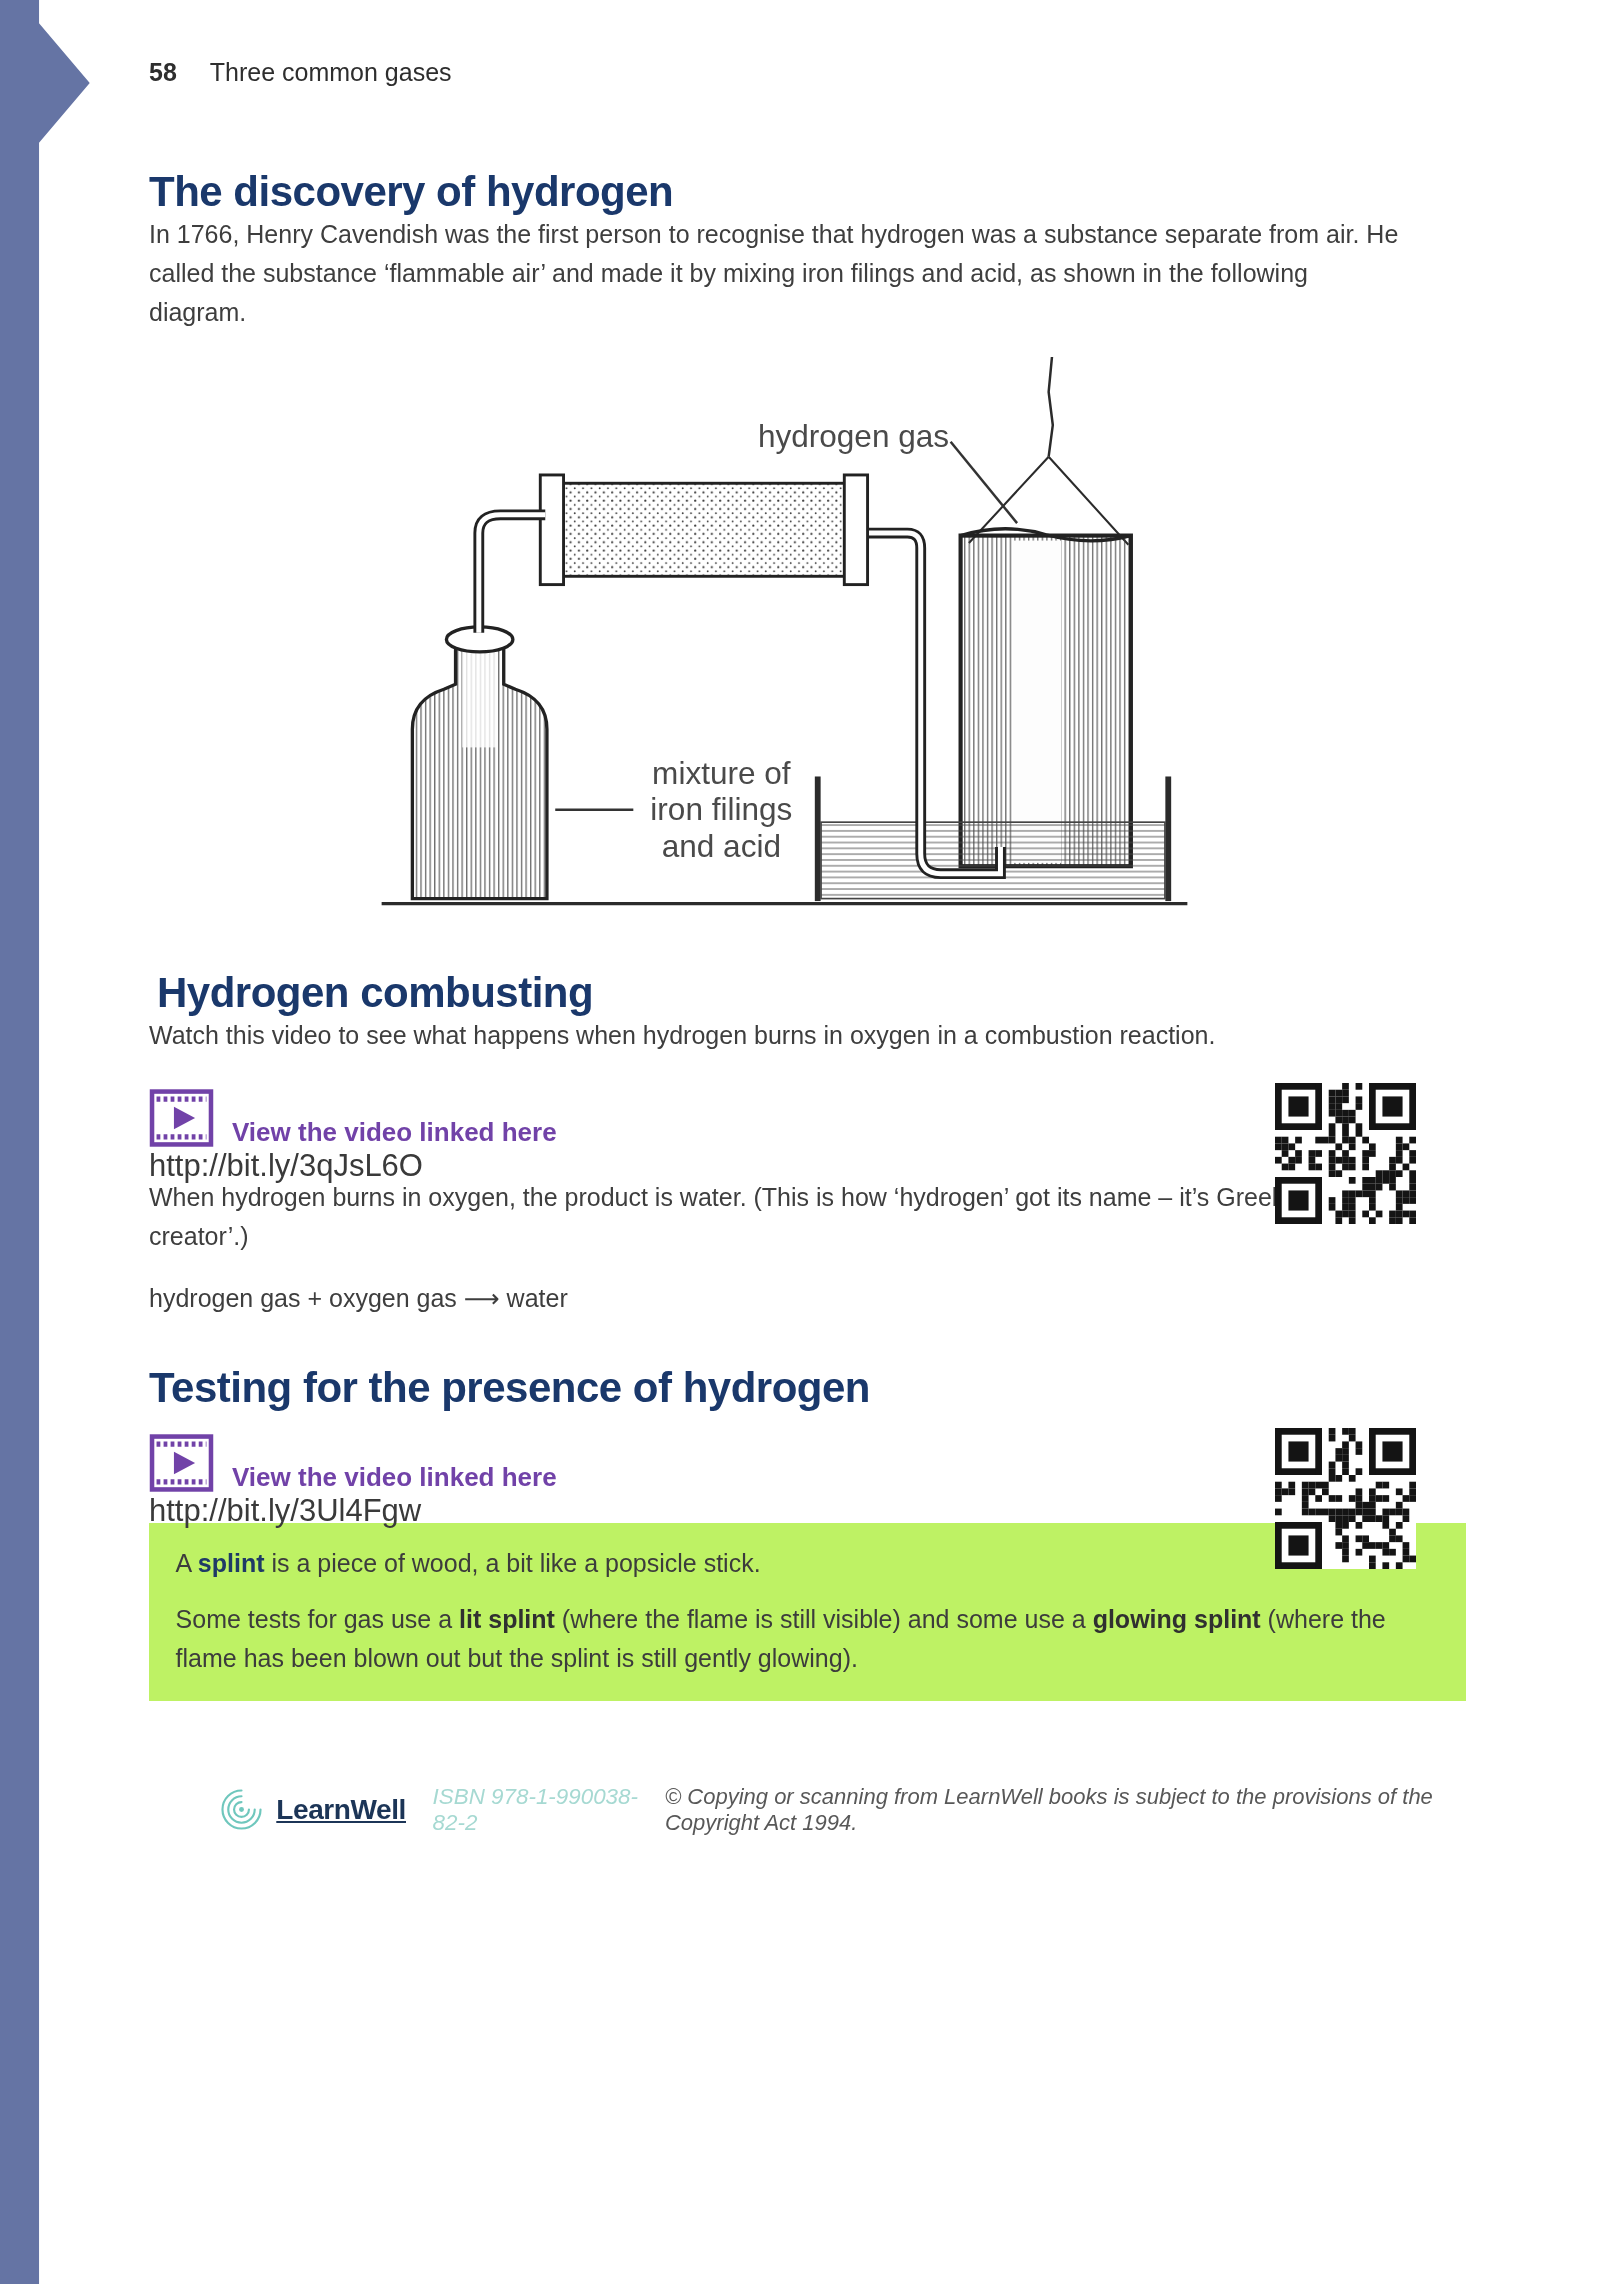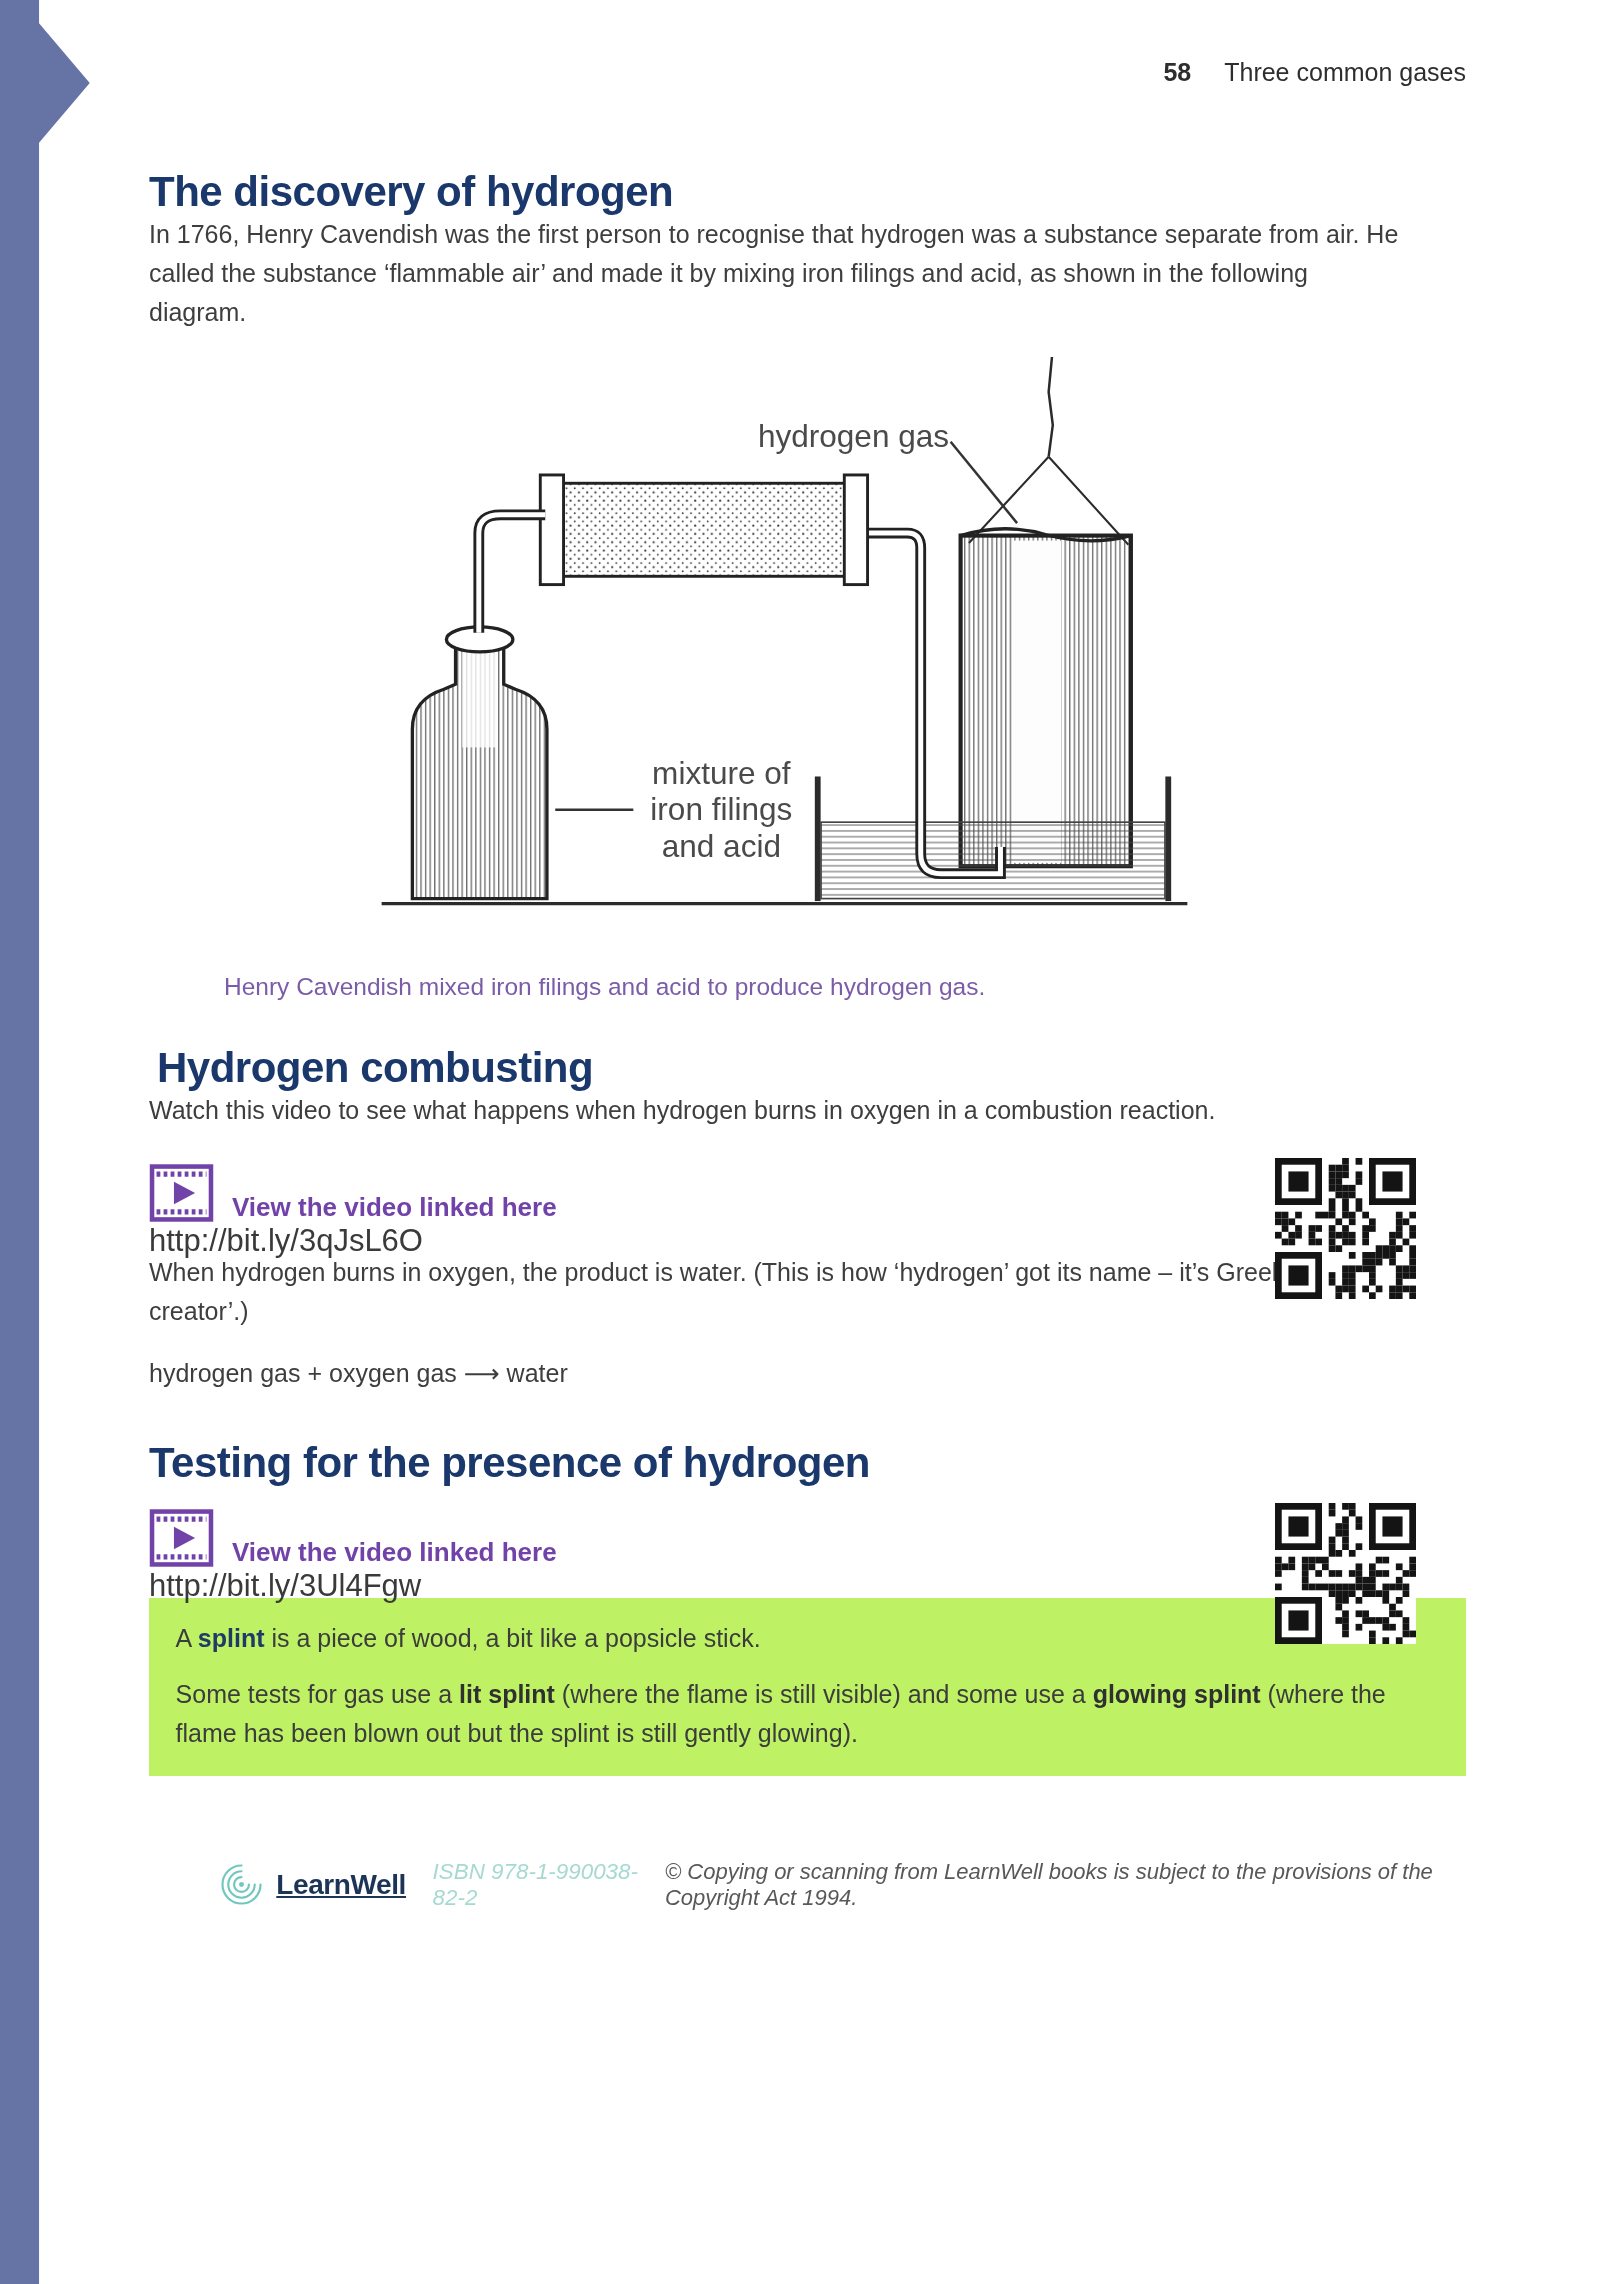--- a/index.html
+++ b/index.html
@@ -4,21 +4,21 @@
 <title>Three common gases — p.58</title>
 <style>
   html,body{margin:0;padding:0;}
   body{
     width:1616px;height:2284px;position:relative;background:#ffffff;
     font-family:"Liberation Sans",sans-serif;color:#3e3e3e;overflow:hidden;
   }
   .leftbar{position:absolute;left:0;top:0;width:108px;height:2284px;pointer-events:none;}
   .content{position:relative;margin:0 150px 0 149px;padding-top:58px;}
 
-  .pagehead{display:flex;align-items:baseline;gap:33px;font-size:25px;color:#2e2e2e;height:30px;justify-content:flex-end;}
+  .pagehead{display:flex;align-items:baseline;gap:33px;font-size:25px;color:#2e2e2e;height:30px;}
   .pagehead .num{font-weight:700;}
 
   h1{font-size:42px;line-height:47px;font-weight:700;color:#1a386b;letter-spacing:-0.5px;margin:0;}
   .h-disc{margin-top:80px;}
   .h-comb{margin-top:43px;margin-left:8px;}
   .h-test{margin-top:47px;}
 
   p.body{font-size:25px;line-height:39px;margin:0;max-width:1250px;color:#3e3e3e;}
   .mt24{margin-top:20px;}
   .mt30{margin-top:25px;}
@@ -125,21 +125,20 @@
 
       <line x1="700" y1="102" x2="780" y2="200" stroke="#333" stroke-width="3"></line>
       <text x="468" y="108">hydrogen gas</text>
       <line x1="224" y1="545" x2="318" y2="545" stroke="#333" stroke-width="3"></line>
       <text x="424" y="514" text-anchor="middle">mixture of</text>
       <text x="424" y="558" text-anchor="middle">iron filings</text>
       <text x="424" y="602" text-anchor="middle">and acid</text>
     </svg>
   </div>
 
-  <div class="caption">Henry Cavendish mixed iron filings and acid to produce hydrogen gas.</div>
 
   <h1 class="h-comb">Hydrogen combusting</h1>
   <p class="body mt30">Watch this video to see what happens when hydrogen burns in oxygen in a combustion reaction.</p>
 
   <div class="videoblock">
     <div class="linkrow">
       <span class="filmicon">
         <svg viewBox="0 0 86 78" width="65" height="60">
           <rect x="4" y="4" width="78" height="70" fill="#fff" stroke="#7142a8" stroke-width="6"></rect>
           <line x1="10" y1="14" x2="76" y2="14" stroke="#7142a8" stroke-width="7" stroke-dasharray="5,4.3"></line>

